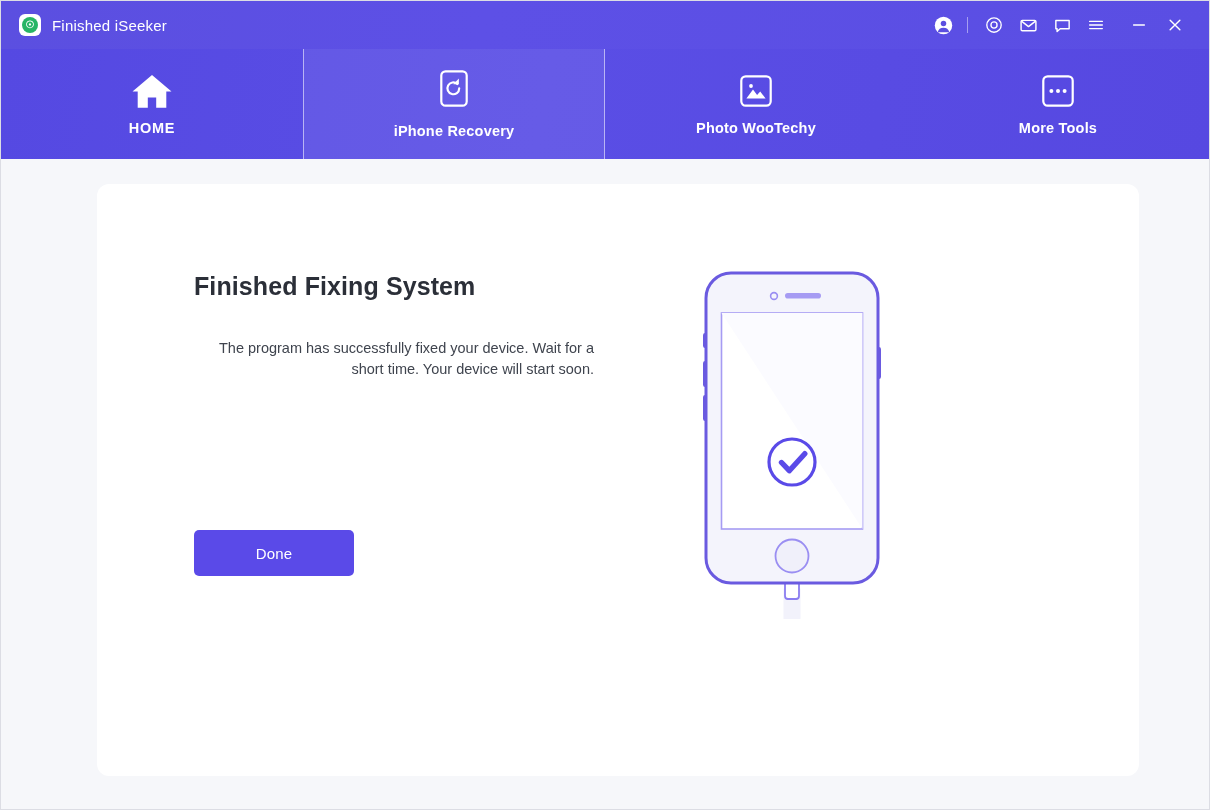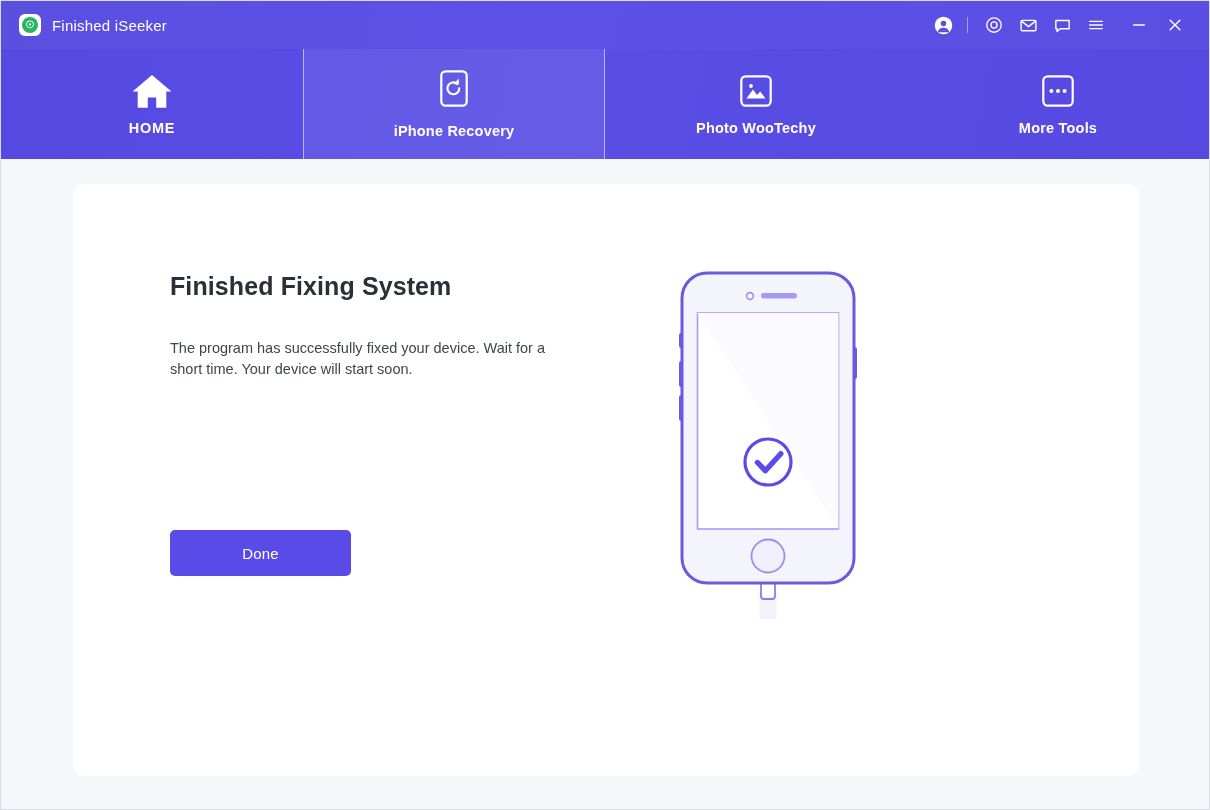--- a/index.html
+++ b/index.html
@@ -123,20 +123,21 @@
     font-size: 14.5px;
     letter-spacing: .2px;
   }
   .tab-label.caps { letter-spacing: .8px; }
 
   
   .main {
     height: 650px;
     background: #f6f7fa;
     padding: 25px 70px 33px 72px;
+    margin-left: 24px;
   }
   .card {
     width: 100%;
     height: 100%;
     background: #ffffff;
     border-radius: 12px;
     display: flex;
     align-items: flex-start;
     position: relative;
   }
@@ -150,24 +151,25 @@
     font-weight: bold;
     color: #2b2f38;
     letter-spacing: .1px;
   }
   .subtext {
     margin-top: 37px;
     font-size: 14.5px;
     line-height: 1.42;
     color: #3f444e;
     max-width: 400px;
+    text-align: right;
   }
   .done-btn {
     margin-top: 151px;
-    width: 181px;
+    width: 160px;
     height: 46px;
     background: #5a4ae8;
     color: #ffffff;
     border: none;
     border-radius: 5px;
     font-size: 15px;
     font-family: "Liberation Sans", sans-serif;
     cursor: pointer;
     letter-spacing: .2px;
   }

